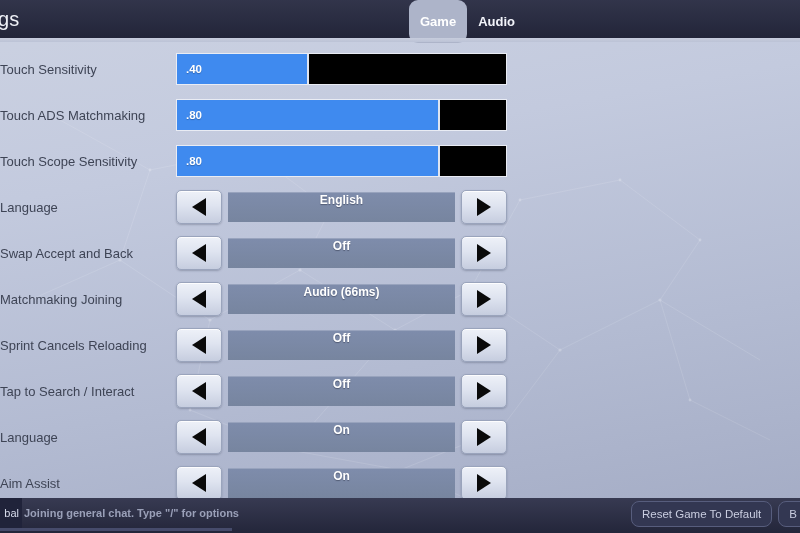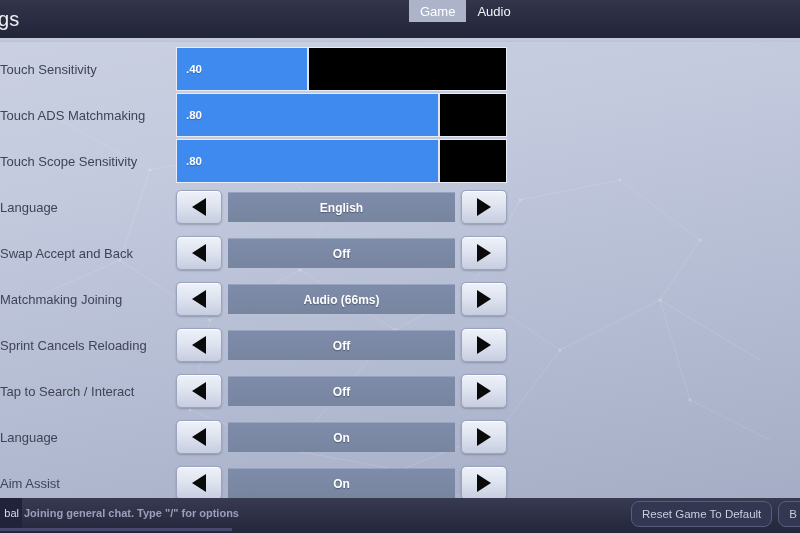--- a/index.html
+++ b/index.html
@@ -38,24 +38,25 @@
     font-size: 20px; color: #eef0f6; letter-spacing: .2px;
     white-space: nowrap;
   }
   #tabs {
     position: absolute; left: 409px; top: 0;
     height: 38px; display: flex; align-items: stretch;
   }
   .tab {
     display: flex; align-items: center; justify-content: center;
     padding: 0 11px;
-    font-size: 13px; font-weight: normal;
+    font-size: 13px; font-weight: bold;
     color: #f2f4fa;
-    height: 22px;
+    height: 43px;
     cursor: pointer;
+    border-radius: 9px;
   }
   .tab.active {
     background: #adb4c9;
     color: #ffffff;
   }
   #topbar-underline {
     position: absolute; left: 0; top: 38px; width: 800px; height: 4px;
     background: linear-gradient(180deg, #c7cddd, #bcc3d6);
     z-index: 5;
   }
@@ -75,21 +76,21 @@
     width: 166px; text-align: left;
     font-size: 13px; color: #3e4455;
     padding-right: 0px;
     white-space: nowrap;
   }
 
   
   .slider {
     position: relative;
     margin-left: 10px;
-    width: 331px; height: 44px;
+    width: 331px; height: 32px;
     background: #000000;
     border: 1px solid #e9ecf4;
     overflow: hidden;
   }
   .slider-fill {
     position: absolute; left: 0; top: 0; height: 100%;
     background: #3f8aef;
     border-right: 2px solid #dfe4ef;
   }
   .slider-value {
@@ -121,21 +122,21 @@
     border-top: 9px solid transparent;
     border-bottom: 9px solid transparent;
   }
   .tri-left  { border-right: 14px solid #0a0a0a; }
   .tri-right { border-left: 14px solid #0a0a0a; }
 
   .value-box {
     flex: 1; height: 30px; margin: 0 6px;
     background: linear-gradient(180deg, #7e8cab 0%, #77859f 100%);
     border-top: 1px solid #98a3bd;
-    display: flex; align-items: center; justify-content: center;
+    display: flex; justify-content: center;
     cursor: pointer;
   }
   .value-text {
     font-size: 12px; font-weight: bold; color: #ffffff;
     text-shadow: 0 1px 1px rgba(30,35,55,.45);
   }
 
   
   #bottombar {
     position: absolute; left: 0; top: 498px;

